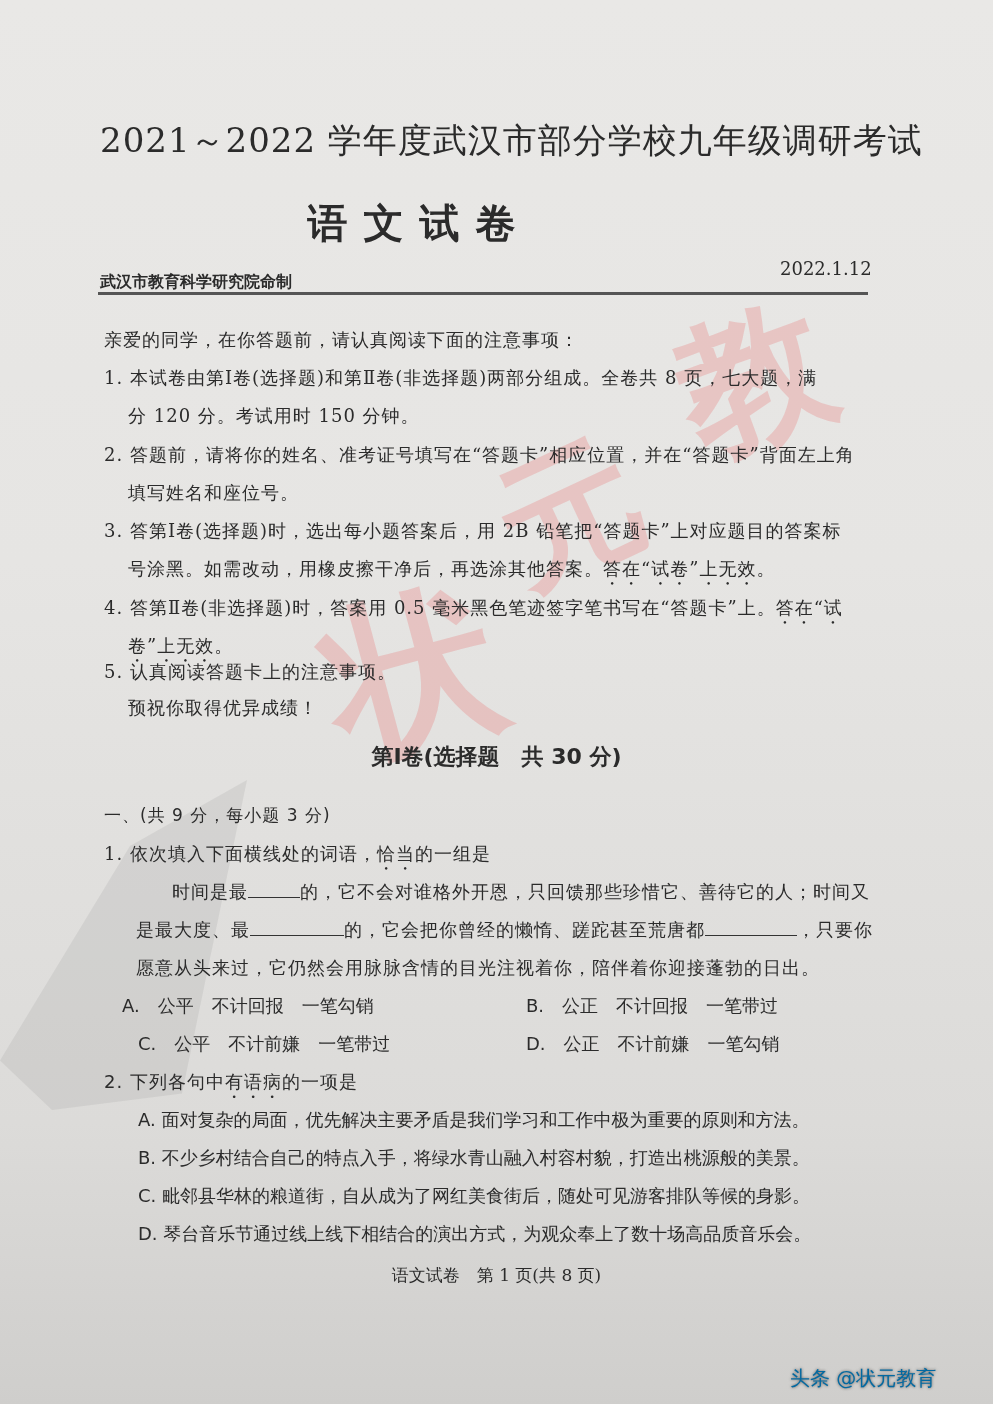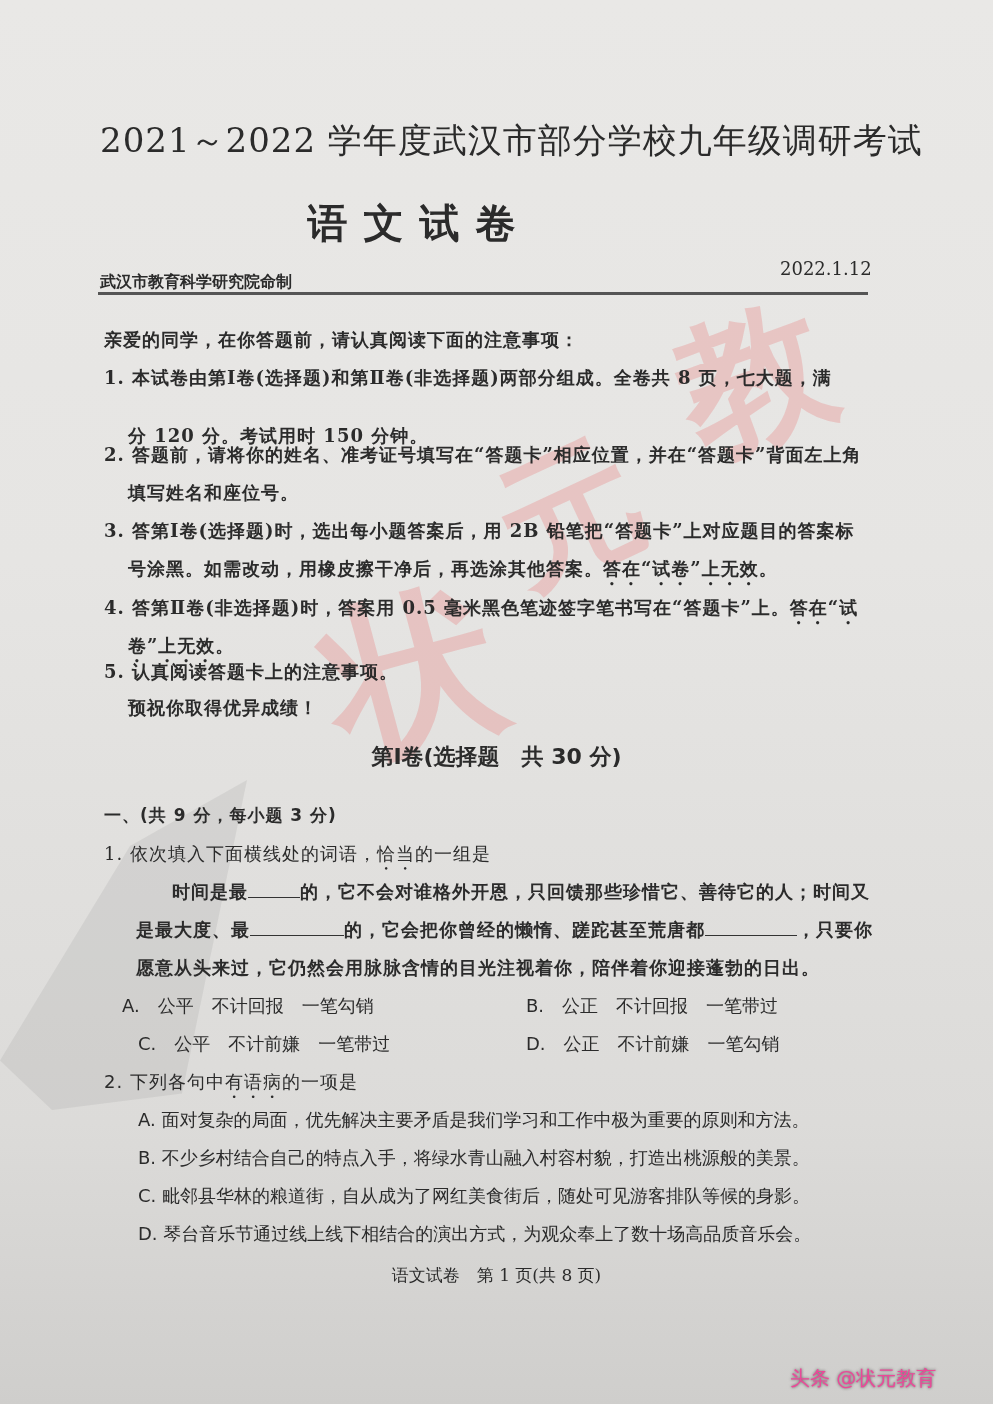--- a/index.html
+++ b/index.html
@@ -12,50 +12,50 @@
   .watermark{position:absolute;color:rgba(235,110,110,0.28);font-family:"DejaVu Sans",sans-serif;font-weight:bold;}
   .wm1{left:680px;top:280px;font-size:150px;transform:rotate(-20deg);}
   .wm2{left:330px;top:560px;font-size:170px;transform:rotate(-15deg);}
   .wm3{left:500px;top:420px;font-size:140px;transform:rotate(-25deg);}
   .title{position:absolute;left:100px;top:118px;font-size:34px;letter-spacing:1px;white-space:nowrap;}
   .subtitle{position:absolute;left:0;width:839px;top:196px;text-align:center;font-size:40px;font-weight:bold;letter-spacing:16px;
     font-family:"DejaVu Sans",sans-serif;}
   .publisher{position:absolute;left:100px;top:272px;font-size:16px;font-weight:bold;}
   .date{position:absolute;left:780px;top:258px;font-size:18px;}
   .rule{position:absolute;left:98px;top:292px;width:770px;height:3px;background:#555;}
-  .text{position:absolute;left:104px;font-size:18px;font-weight:bold;white-space:nowrap;letter-spacing:1px;}
+  .text{position:absolute;left:104px;font-size:18px;font-weight:normal;white-space:nowrap;letter-spacing:1px;}
   .indent{left:128px;}
   .dot{text-emphasis:dot;-webkit-text-emphasis:dot;text-emphasis-position:under;-webkit-text-emphasis-position:under;}
   .section{position:absolute;left:0;width:993px;top:742px;text-align:center;font-size:22px;font-weight:bold;font-family:"DejaVu Sans",sans-serif;}
   .blank{display:inline-block;border-bottom:1.5px solid #333;height:14px;vertical-align:baseline;}
   .opt{position:absolute;font-size:18px;font-family:"DejaVu Sans",sans-serif;white-space:nowrap;}
   .opt span{margin-right:18px;}
   .sent{position:absolute;left:138px;font-size:18px;font-family:"DejaVu Sans",sans-serif;white-space:nowrap;}
   .footer{position:absolute;left:0;width:993px;top:1264px;text-align:center;font-size:17px;}
-  .credit{position:absolute;left:790px;top:1365px;font-size:20px;color:#ec4899;font-family:"DejaVu Sans",sans-serif;
+  .credit{position:absolute;left:790px;top:1365px;font-size:20px;color:#0369a1;font-family:"DejaVu Sans",sans-serif;
     text-shadow:0 0 3px rgba(0,0,0,0.6);}
 </style>
 </head>
 <body>
 
 <div class="page">
   <div class="shade"></div>
   <div class="watermark wm3">元</div>
   <div class="watermark wm2">状</div>
   <div class="watermark wm1">教</div>
 
   <div class="title">2021～2022 学年度武汉市部分学校九年级调研考试</div>
   <div class="subtitle">语文试卷</div>
   <div class="publisher">武汉市教育科学研究院命制</div>
   <div class="date">2022.1.12</div>
   <div class="rule"></div>
 
   <div class="text" style="top:328px">亲爱的同学，在你答题前，请认真阅读下面的注意事项：</div>
   <div class="text" style="top:366px">1. 本试卷由第Ⅰ卷(选择题)和第Ⅱ卷(非选择题)两部分组成。全卷共 8 页，七大题，满</div>
-  <div class="text indent" style="top:424px">分 120 分。考试用时 150 分钟。</div>
+  <div class="text indent" style="top:404px">分 120 分。考试用时 150 分钟。</div>
   <div class="text" style="top:443px">2. 答题前，请将你的姓名、准考证号填写在“答题卡”相应位置，并在“答题卡”背面左上角</div>
   <div class="text indent" style="top:481px">填写姓名和座位号。</div>
   <div class="text" style="top:519px">3. 答第Ⅰ卷(选择题)时，选出每小题答案后，用 2B 铅笔把“答题卡”上对应题目的答案标</div>
   <div class="text indent" style="top:557px"><span>号涂黑。如需改动，用橡皮擦干净后，再选涂其他答案。</span><span class="dot">答在“试卷”上无效</span><span>。</span></div>
   <div class="text" style="top:596px"><span>4. 答第Ⅱ卷(非选择题)时，答案用 0.5 毫米黑色笔迹签字笔书写在“答题卡”上。</span><span class="dot">答在“试</span></div>
   <div class="text indent" style="top:634px"><span class="dot">卷”上无效</span><span>。</span></div>
   <div class="text" style="top:660px">5. 认真阅读答题卡上的注意事项。</div>
   <div class="text indent" style="top:696px">预祝你取得优异成绩！</div>
 
   <div class="section">第Ⅰ卷(选择题　共 30 分)</div>

